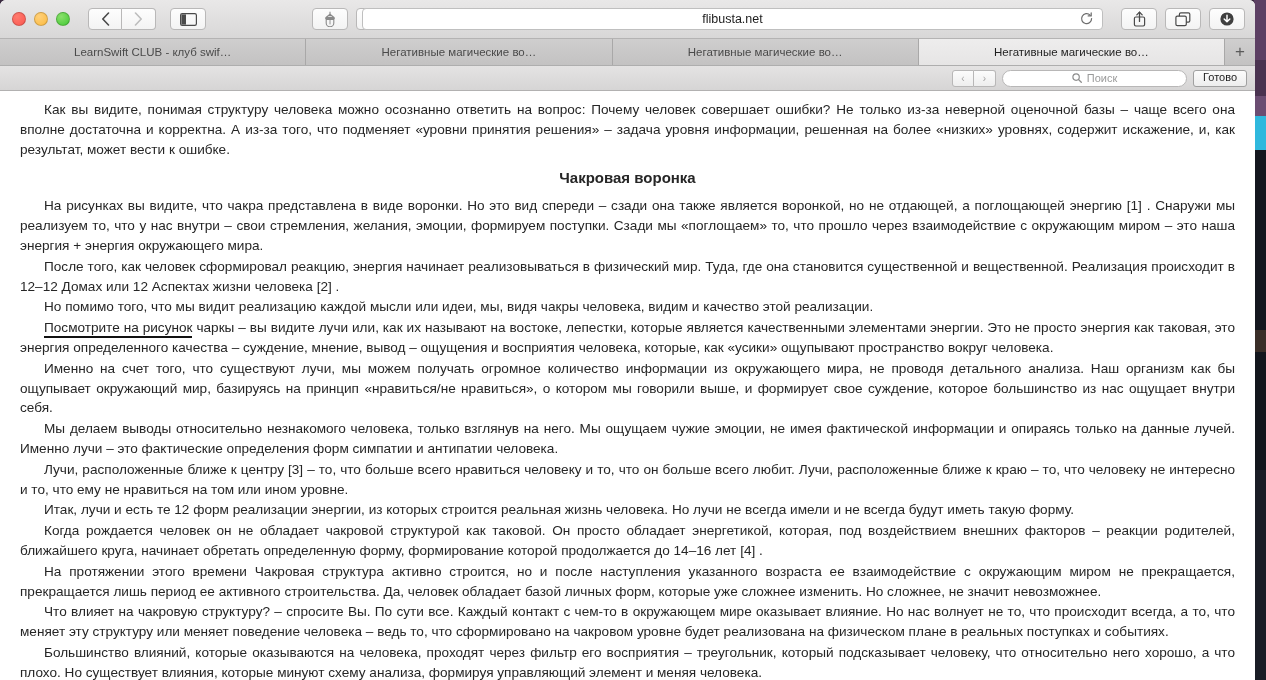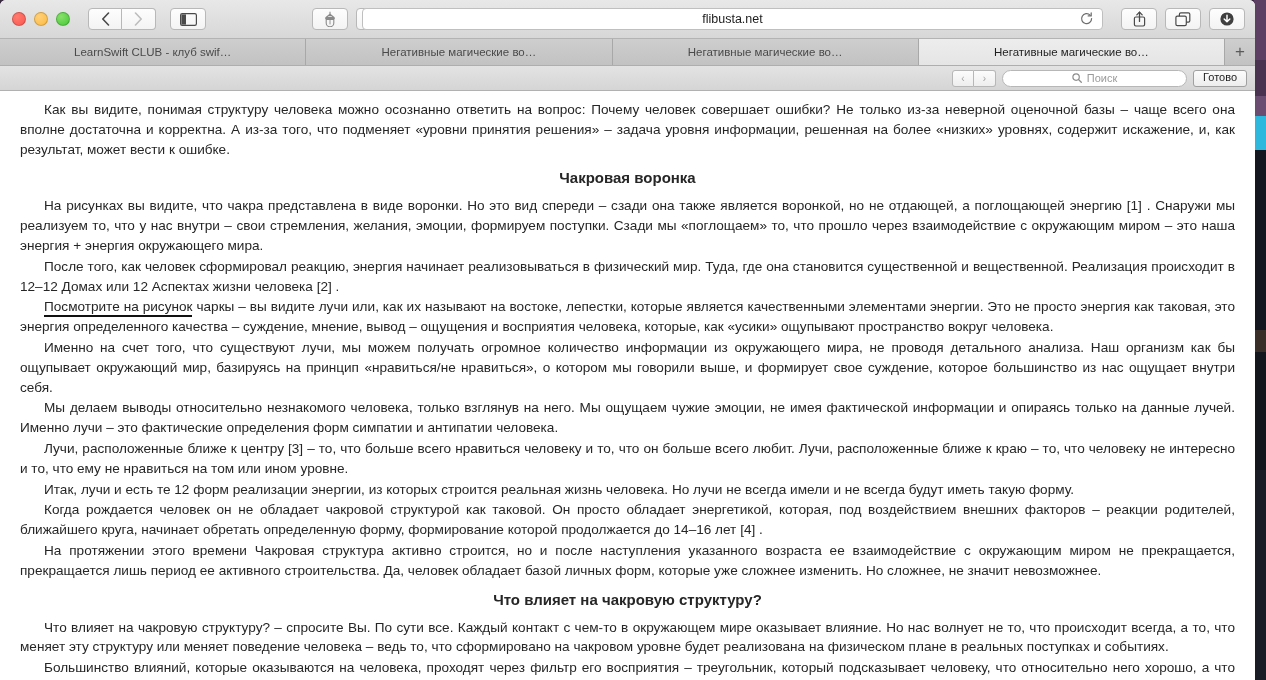--- a/index.html
+++ b/index.html
@@ -364,25 +364,25 @@
     <div id="find-done">
       <span>Готово</span>
     </div>
   </div>
 
   <div id="page">
     <p>Как вы видите, понимая структуру человека можно осознанно ответить на вопрос: Почему человек совершает ошибки? Не только из-за неверной оценочной базы – чаще всего она вполне достаточна и корректна. А из-за того, что подменяет «уровни принятия решения» – задача уровня информации, решенная на более «низких» уровнях, содержит искажение, и, как результат, может вести к ошибке.</p>
     <h2>Чакровая воронка</h2>
     <p>На рисунках вы видите, что чакра представлена в виде воронки. Но это вид спереди – сзади она также является воронкой, но не отдающей, а поглощающей энергию [1] . Снаружи мы реализуем то, что у нас внутри – свои стремления, желания, эмоции, формируем поступки. Сзади мы «поглощаем» то, что прошло через взаимодействие с окружающим миром – это наша энергия + энергия окружающего мира.</p>
     <p>После того, как человек сформировал реакцию, энергия начинает реализовываться в физический мир. Туда, где она становится существенной и вещественной. Реализация происходит в 12–12 Домах или 12 Аспектах жизни человека [2] .</p>
+    <p>Но помимо того, что мы видит реализацию каждой мысли или идеи, мы, видя чакры человека, видим и качество этой реализации.</p>
     <p><span class="marked">Посмотрите на рисунок</span><span> чаркы – вы видите лучи или, как их называют на востоке, лепестки, которые является качественными элементами энергии. Это не просто энергия как таковая, это энергия определенного качества – суждение, мнение, вывод – ощущения и восприятия человека, которые, как «усики» ощупывают пространство вокруг человека.</span></p>
     <p>Именно на счет того, что существуют лучи, мы можем получать огромное количество информации из окружающего мира, не проводя детального анализа. Наш организм как бы ощупывает окружающий мир, базируясь на принцип «нравиться/не нравиться», о котором мы говорили выше, и формирует свое суждение, которое большинство из нас ощущает внутри себя.</p>
     <p>Мы делаем выводы относительно незнакомого человека, только взглянув на него. Мы ощущаем чужие эмоции, не имея фактической информации и опираясь только на данные лучей. Именно лучи – это фактические определения форм симпатии и антипатии человека.</p>
     <p>Лучи, расположенные ближе к центру [3] – то, что больше всего нравиться человеку и то, что он больше всего любит. Лучи, расположенные ближе к краю – то, что человеку не интересно и то, что ему не нравиться на том или ином уровне.</p>
     <p>Итак, лучи и есть те 12 форм реализации энергии, из которых строится реальная жизнь человека. Но лучи не всегда имели и не всегда будут иметь такую форму.</p>
     <p>Когда рождается человек он не обладает чакровой структурой как таковой. Он просто обладает энергетикой, которая, под воздействием внешних факторов – реакции родителей, ближайшего круга, начинает обретать определенную форму, формирование которой продолжается до 14–16 лет [4] .</p>
     <p>На протяжении этого времени Чакровая структура активно строится, но и после наступления указанного возраста ее взаимодействие с окружающим миром не прекращается, прекращается лишь период ее активного строительства. Да, человек обладает базой личных форм, которые уже сложнее изменить. Но сложнее, не значит невозможнее.</p>
-    <h2>Что влияет на чакровую структуру?</h2>
     <p>Что влияет на чакровую структуру? – спросите Вы. По сути все. Каждый контакт с чем-то в окружающем мире оказывает влияние. Но нас волнует не то, что происходит всегда, а то, что меняет эту структуру или меняет поведение человека – ведь то, что сформировано на чакровом уровне будет реализована на физическом плане в реальных поступках и событиях.</p>
     <p>Большинство влияний, которые оказываются на человека, проходят через фильтр его восприятия – треугольник, который подсказывает человеку, что относительно него хорошо, а что плохо. Но существует влияния, которые минуют схему анализа, формируя управляющий элемент и меняя человека.</p>
   </div>
 
 </div>
 
 </body></html>

